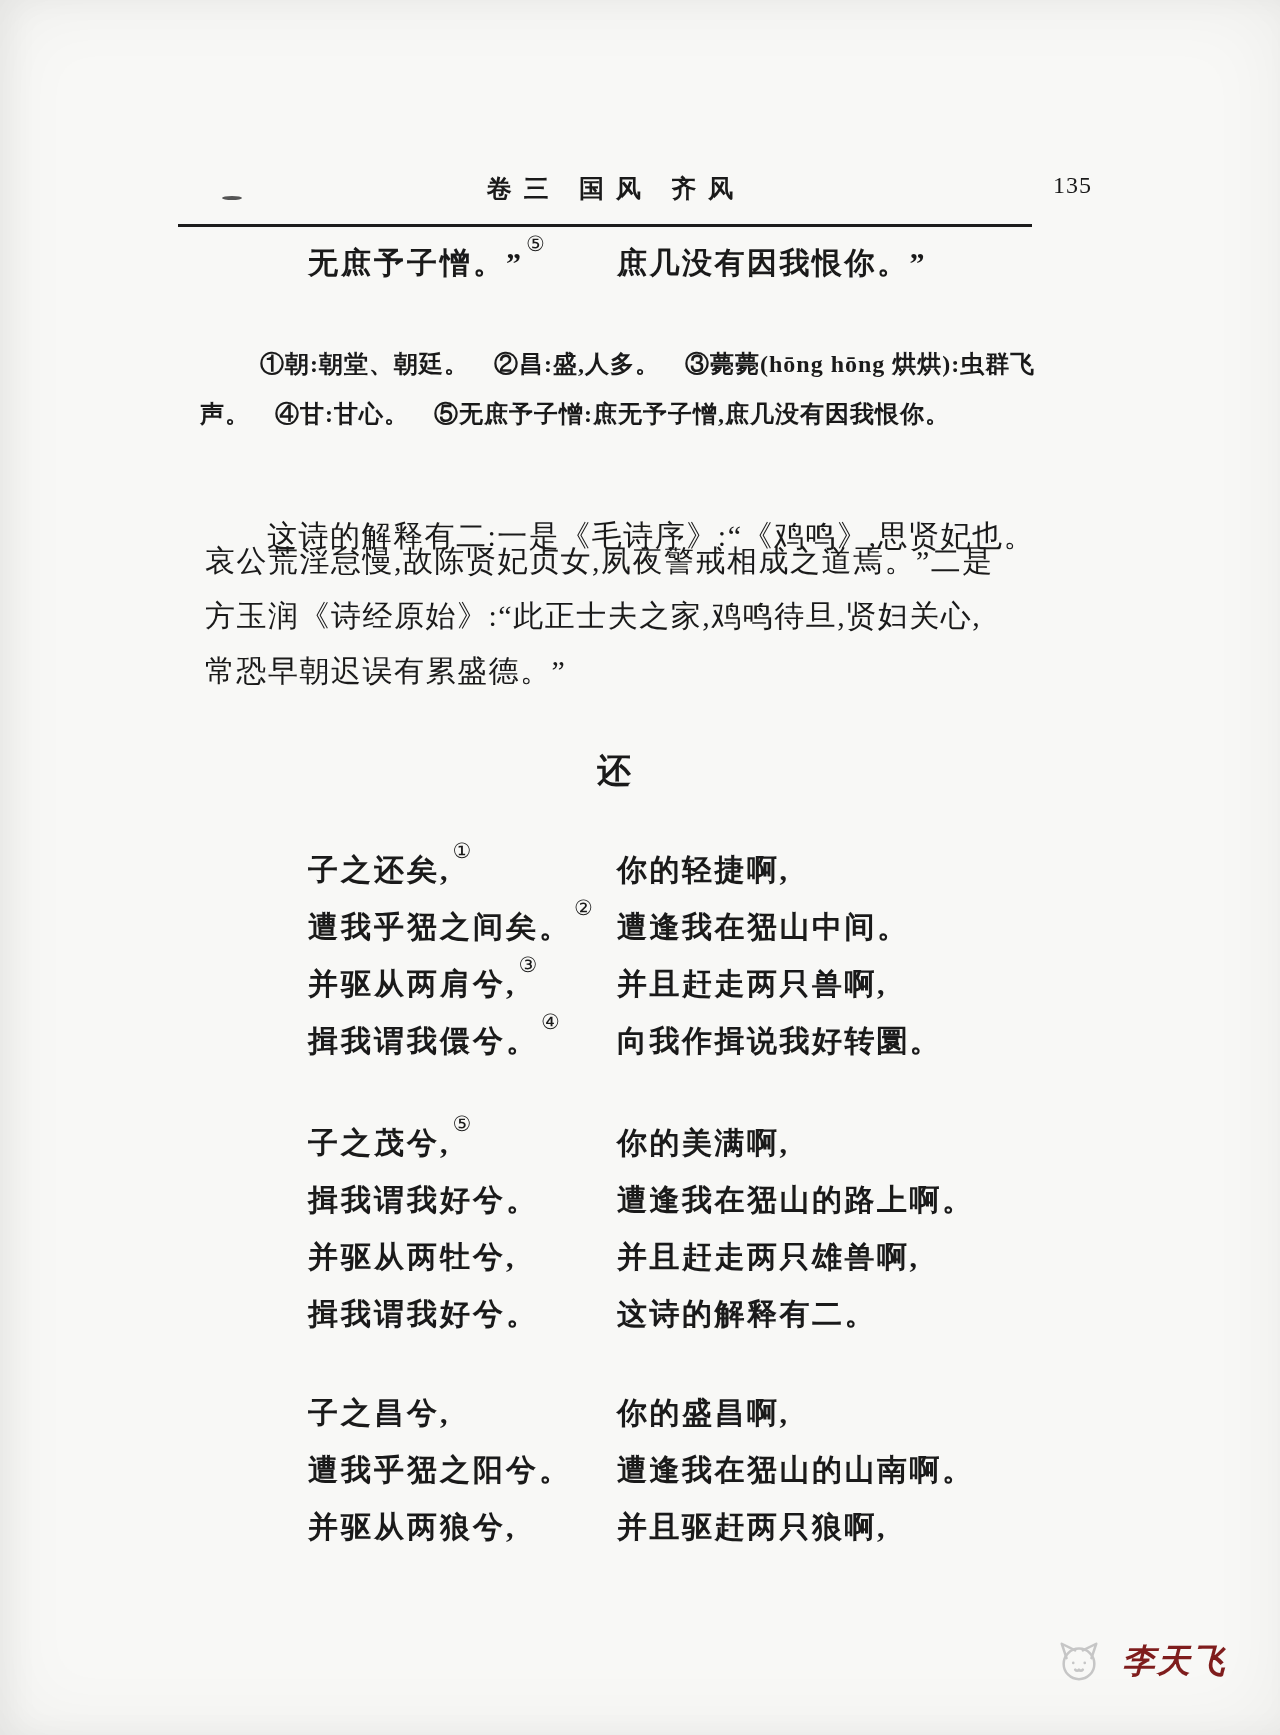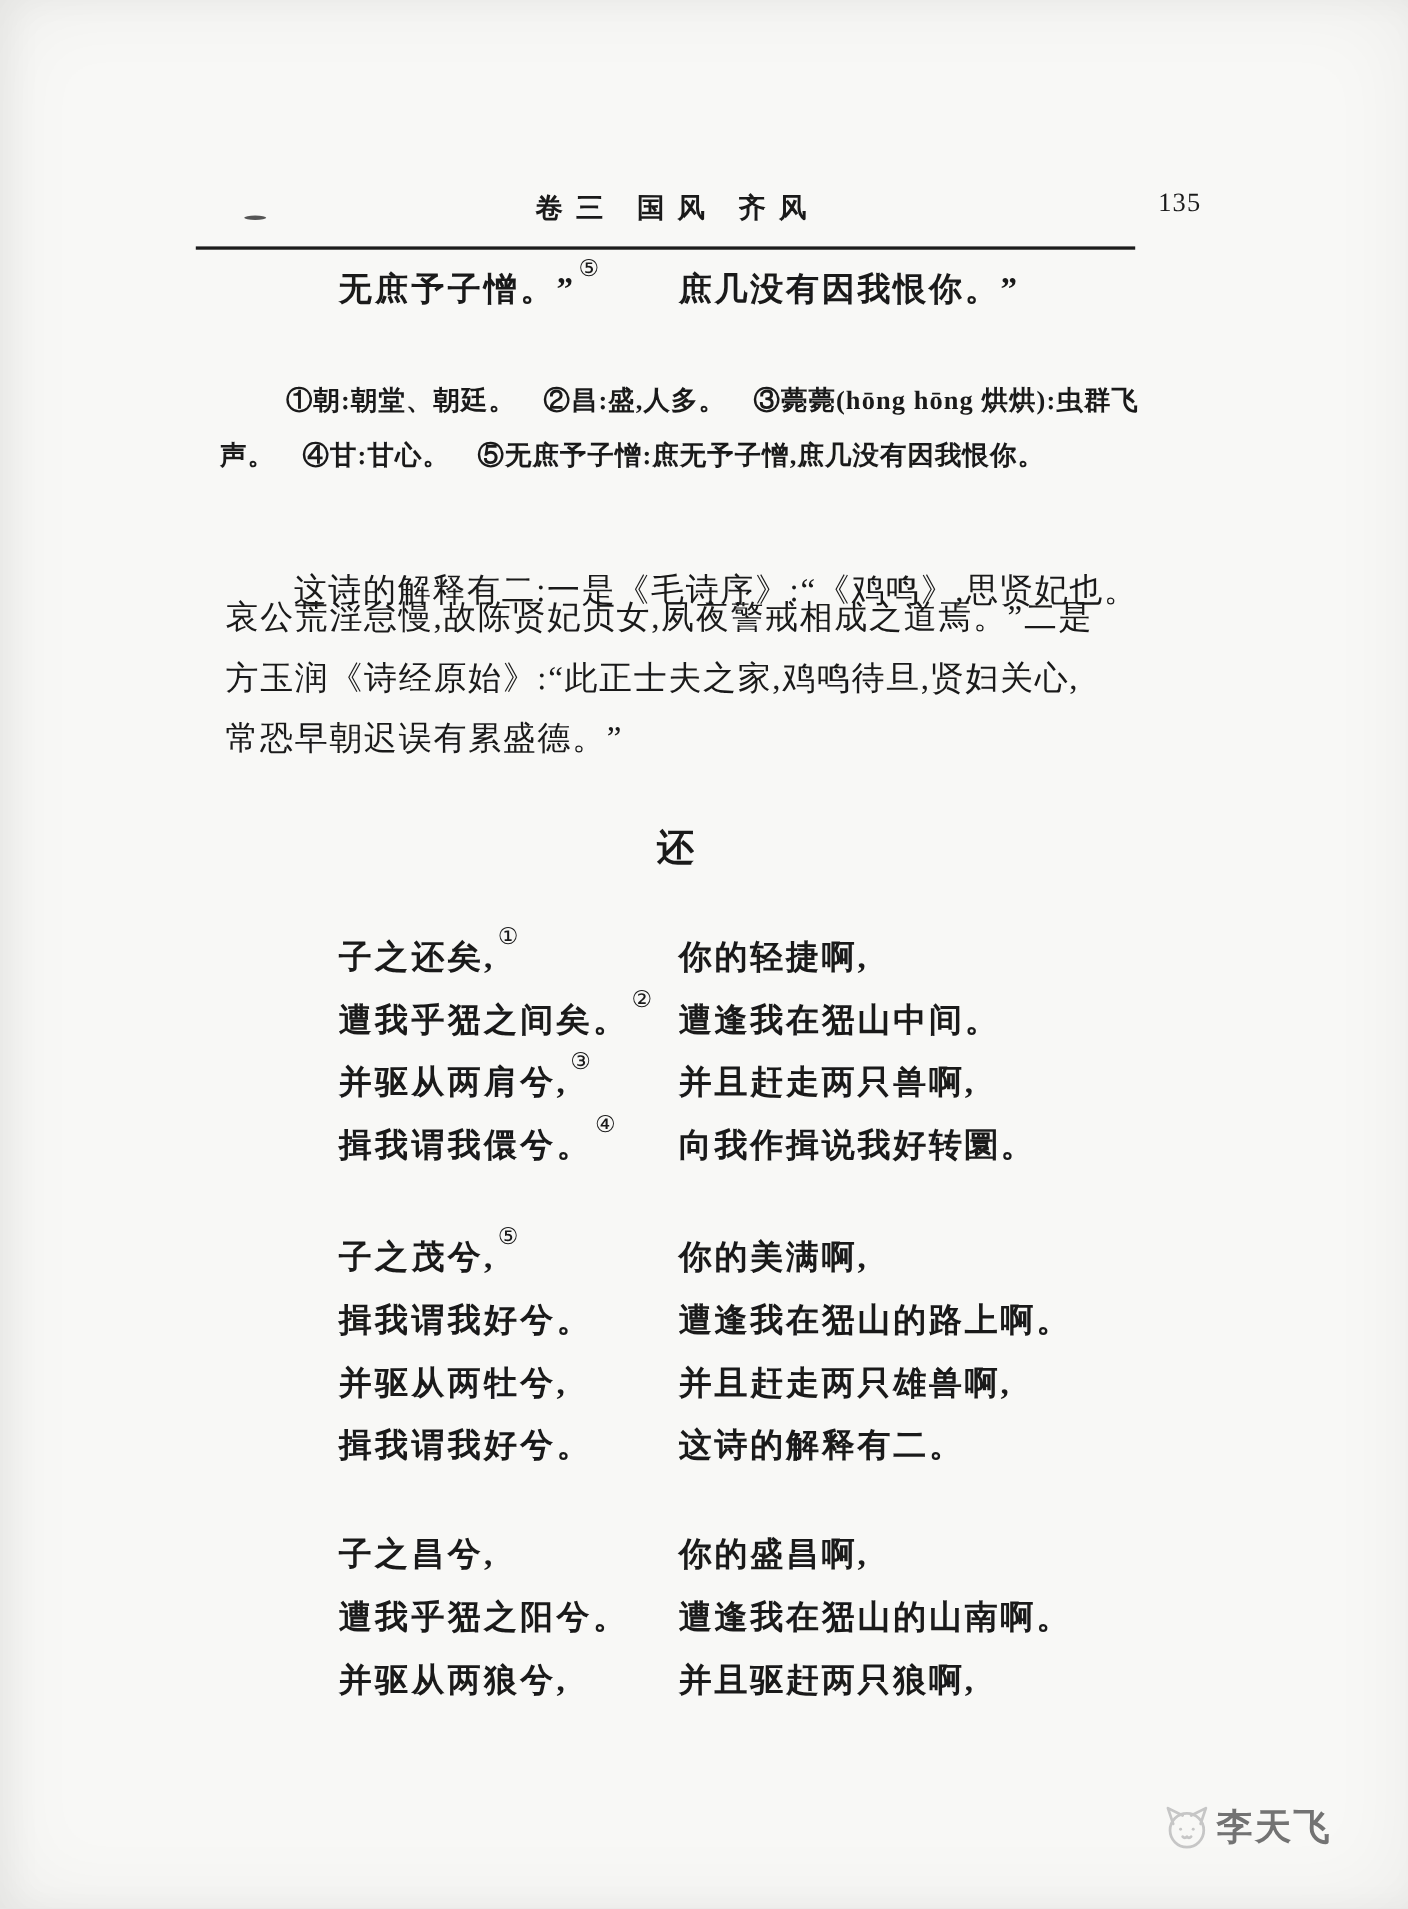--- a/index.html
+++ b/index.html
@@ -42,22 +42,23 @@
     left:189px;width:900px;font-size:30px;font-weight:400;letter-spacing:1.5px;
   }
   .interp-indent{text-indent:62px;margin-top:30px;}
 
   .poem-title{
     top:748px;left:0;width:1200px;text-align:center;
     font-size:34px;font-weight:700;letter-spacing:4px;
   }
 
   .watermark{
-    top:1638px;left:1040px;display:flex;align-items:center;gap:4px;
-    color:#737373;
+    top:1638px;left:1040px;display:flex;align-items:center;gap:20px;
+    color:#7f1d1d;
+    font-style:italic;
   }
   .watermark-text{font-size:33px;font-weight:600;letter-spacing:2px;white-space:nowrap;}
   .watermark svg{display:block;}
 </style>
 </head>
 <body>
 
 <div class="page">
 
   <div class="abs header-chapter">卷三 国风 齐风</div>

